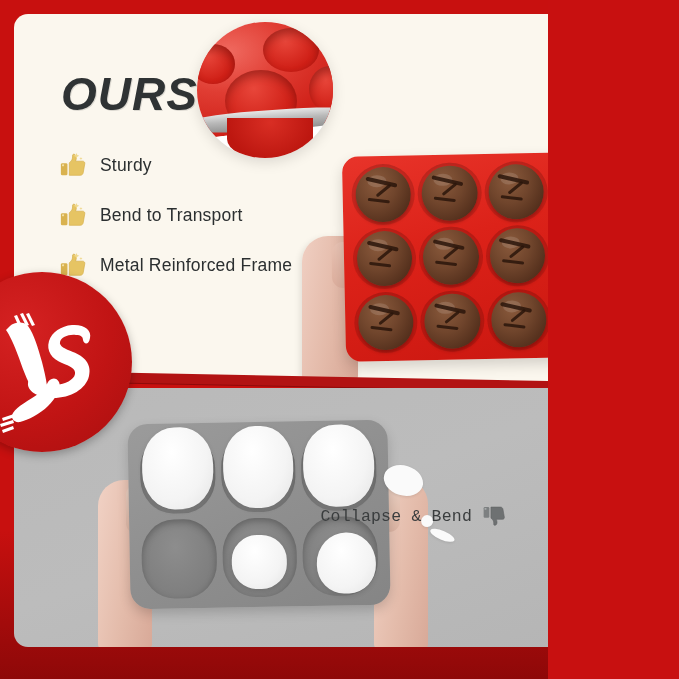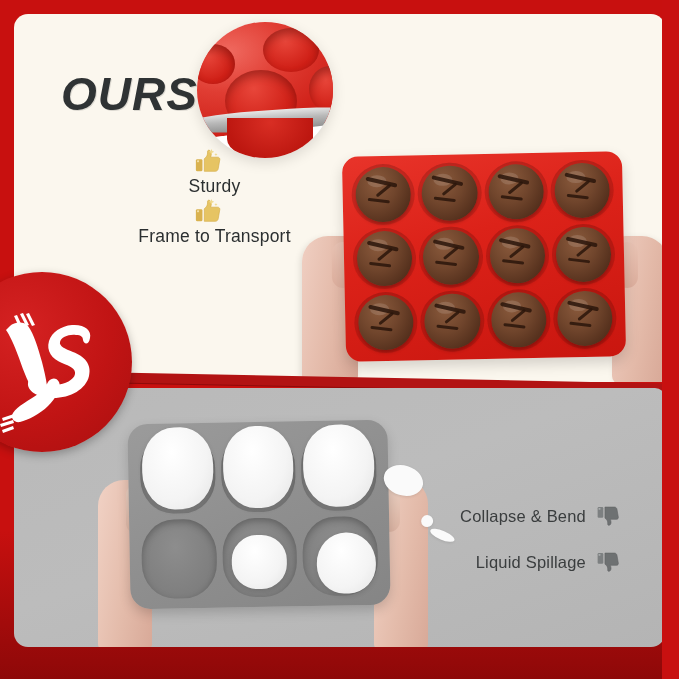--- a/index.html
+++ b/index.html
@@ -1,21 +1,21 @@
 <!DOCTYPE html>
 <html><head>
 <meta charset="utf-8">
 <style>
   html,body{margin:0;padding:0;}
   body{
     width:679px;height:679px;overflow:hidden;
     font-family:"Liberation Sans", sans-serif;
     background:#c81010;
   }
-  #stage{position:relative;width:662px;height:679px;overflow:hidden;background:#c40f0f;}
+  #stage{position:relative;width:548px;height:679px;overflow:hidden;background:#c40f0f;}
 
   
   .frame{
     position:absolute;inset:0;
     background:linear-gradient(180deg,#c8100f 0%,#c8100f 78%,#a20b0b 92%,#8e0808 100%);
   }
 
   
   .panel-top{
     position:absolute;left:14px;top:14px;width:651px;height:368px;
@@ -47,26 +47,26 @@
   }
   .h-others{
     position:absolute;right:40px;top:432px;
     font-size:42px;font-weight:bold;font-style:italic;letter-spacing:1px;
     color:#2f3334;line-height:1;
     text-shadow:1px 1px 0 rgba(0,0,0,.10);
   }
 
   
   .list-ours{position:absolute;left:45px;top:132px;width:300px;}
-  .row-ours{display:flex;align-items:center;height:38px;margin-bottom:12px;flex-direction:column;}
+  .row-ours{display:flex;align-items:center;height:38px;margin-bottom:12px;}
   .row-ours .lbl{
     font-size:17.5px;color:#2b2f30;margin-left:11px;letter-spacing:.2px;
   }
 
-  .list-others{position:absolute;right:40px;top:500px;width:320px;text-align:right;}
+  .list-others{position:absolute;right:40px;top:500px;width:320px;text-align:right;font-family:Liberation Mono, monospace;}
   .row-others{
     display:flex;align-items:center;justify-content:flex-end;
     height:32px;margin-bottom:14px;
   }
   .row-others .lbl{
     font-size:16.5px;color:#3a3d3e;margin-right:10px;letter-spacing:.2px;
   }
 
   
   .ico{display:inline-block;flex:0 0 auto;line-height:0;}
@@ -352,23 +352,35 @@
       <div class="row-ours">
         <span class="ico up">
           <svg viewBox="0 0 32 32">
             <rect x="2" y="14" width="7" height="13" rx="1.5" fill="#d9b24f"></rect>
             <rect x="3.2" y="15.2" width="2.2" height="2.2" rx=".5" fill="#f2dfa5"></rect>
             <path d="M11 27 V14 C11 13 12.2 12.6 13 11.6 C14.4 9.8 14.6 7.6 14.4 6.2 C14.3 5.1 15.1 4.3 16.1 4.5 C17.6 4.8 18.6 6.4 18.5 8.4 C18.45 9.6 18.1 10.8 17.7 11.9 H25.2 C26.7 11.9 27.8 13.2 27.5 14.6 L25.8 24.3 C25.55 25.8 24.3 27 22.8 27 Z" fill="#e6c463" stroke="#d4ad46" stroke-width=".7"></path>
             <path d="M18.6 3.2 l.9 2.1 2.1.9 -2.1.9 -.9 2.1 -.9 -2.1 -2.1 -.9 2.1 -.9 Z" fill="#f0d98e"></path>
             <path d="M23.4 7.4 l.5 1.2 1.2.5 -1.2.5 -.5 1.2 -.5 -1.2 -1.2 -.5 1.2 -.5 Z" fill="#f0d98e"></path>
           </svg>
         </span>
-        <span class="lbl">Frame to Transport</span>
+        <span class="lbl">Bend to Transport</span>
       </div>
 
+      <div class="row-ours">
+        <span class="ico up">
+          <svg viewBox="0 0 32 32">
+            <rect x="2" y="14" width="7" height="13" rx="1.5" fill="#d9b24f"></rect>
+            <rect x="3.2" y="15.2" width="2.2" height="2.2" rx=".5" fill="#f2dfa5"></rect>
+            <path d="M11 27 V14 C11 13 12.2 12.6 13 11.6 C14.4 9.8 14.6 7.6 14.4 6.2 C14.3 5.1 15.1 4.3 16.1 4.5 C17.6 4.8 18.6 6.4 18.5 8.4 C18.45 9.6 18.1 10.8 17.7 11.9 H25.2 C26.7 11.9 27.8 13.2 27.5 14.6 L25.8 24.3 C25.55 25.8 24.3 27 22.8 27 Z" fill="#e6c463" stroke="#d4ad46" stroke-width=".7"></path>
+            <path d="M18.6 3.2 l.9 2.1 2.1.9 -2.1.9 -.9 2.1 -.9 -2.1 -2.1 -.9 2.1 -.9 Z" fill="#f0d98e"></path>
+            <path d="M23.4 7.4 l.5 1.2 1.2.5 -1.2.5 -.5 1.2 -.5 -1.2 -1.2 -.5 1.2 -.5 Z" fill="#f0d98e"></path>
+          </svg>
+        </span>
+        <span class="lbl">Metal Reinforced Frame</span>
+      </div>
 
     </div>
   </div>
 
   <div class="inset">
     <div class="blob"></div>
     <div class="cav tl"></div>
     <div class="cav tr"></div>
     <div class="cav rr"></div>
     <div class="cav big"></div>
@@ -423,30 +435,20 @@
       <span class="ico down">
         <svg viewBox="0 0 32 32">
           <rect x="2" y="5" width="7" height="13" rx="1.5" fill="#7d8081"></rect>
           <rect x="3.2" y="6.2" width="2.2" height="2.2" rx=".5" fill="#a8abac"></rect>
           <path d="M11 5 V18 C11 19 12.2 19.4 13 20.4 C14.4 22.2 14.6 24.4 14.4 25.8 C14.3 26.9 15.1 27.7 16.1 27.5 C17.6 27.2 18.6 25.6 18.5 23.6 C18.45 22.4 18.1 21.2 17.7 20.1 H25.2 C26.7 20.1 27.8 18.8 27.5 17.4 L25.8 7.7 C25.55 6.2 24.3 5 22.8 5 Z" fill="#6e7172" stroke="#5f6263" stroke-width=".7"></path>
         </svg>
       </span>
     </div>
 
 
-    <div class="row-others">
-      <span class="lbl">Liquid Spillage</span>
-      <span class="ico down">
-        <svg viewBox="0 0 32 32">
-          <rect x="2" y="5" width="7" height="13" rx="1.5" fill="#7d8081"></rect>
-          <rect x="3.2" y="6.2" width="2.2" height="2.2" rx=".5" fill="#a8abac"></rect>
-          <path d="M11 5 V18 C11 19 12.2 19.4 13 20.4 C14.4 22.2 14.6 24.4 14.4 25.8 C14.3 26.9 15.1 27.7 16.1 27.5 C17.6 27.2 18.6 25.6 18.5 23.6 C18.45 22.4 18.1 21.2 17.7 20.1 H25.2 C26.7 20.1 27.8 18.8 27.5 17.4 L25.8 7.7 C25.55 6.2 24.3 5 22.8 5 Z" fill="#6e7172" stroke="#5f6263" stroke-width=".7"></path>
-        </svg>
-      </span>
-    </div>
 
   </div>
 
   <div class="vs">
     <svg viewBox="0 0 180 180">
 
       <path d="M58 54 C62 50 72 49 76 54 C82 62 86 76 90 90 C92 98 94 106 95 114 C95 120 88 124 83 120 C77 114 72 100 67 86 C62 72 57 62 54 58 Z" fill="#ffffff"></path>
       <path d="M95 112 C97 106 104 104 107 110 C110 116 104 126 96 134 C88 142 76 148 68 150 C62 151 58 146 61 141 C65 134 78 128 86 122 Z" fill="#ffffff"></path>
 
       <path d="M62 44 l5 11 3 -1 -5 -11 Z M68 42 l6 12 3 -1 -6 -12 Z M74 42 l6 12 3 -1 -6 -12 Z" fill="#ffffff"></path>

